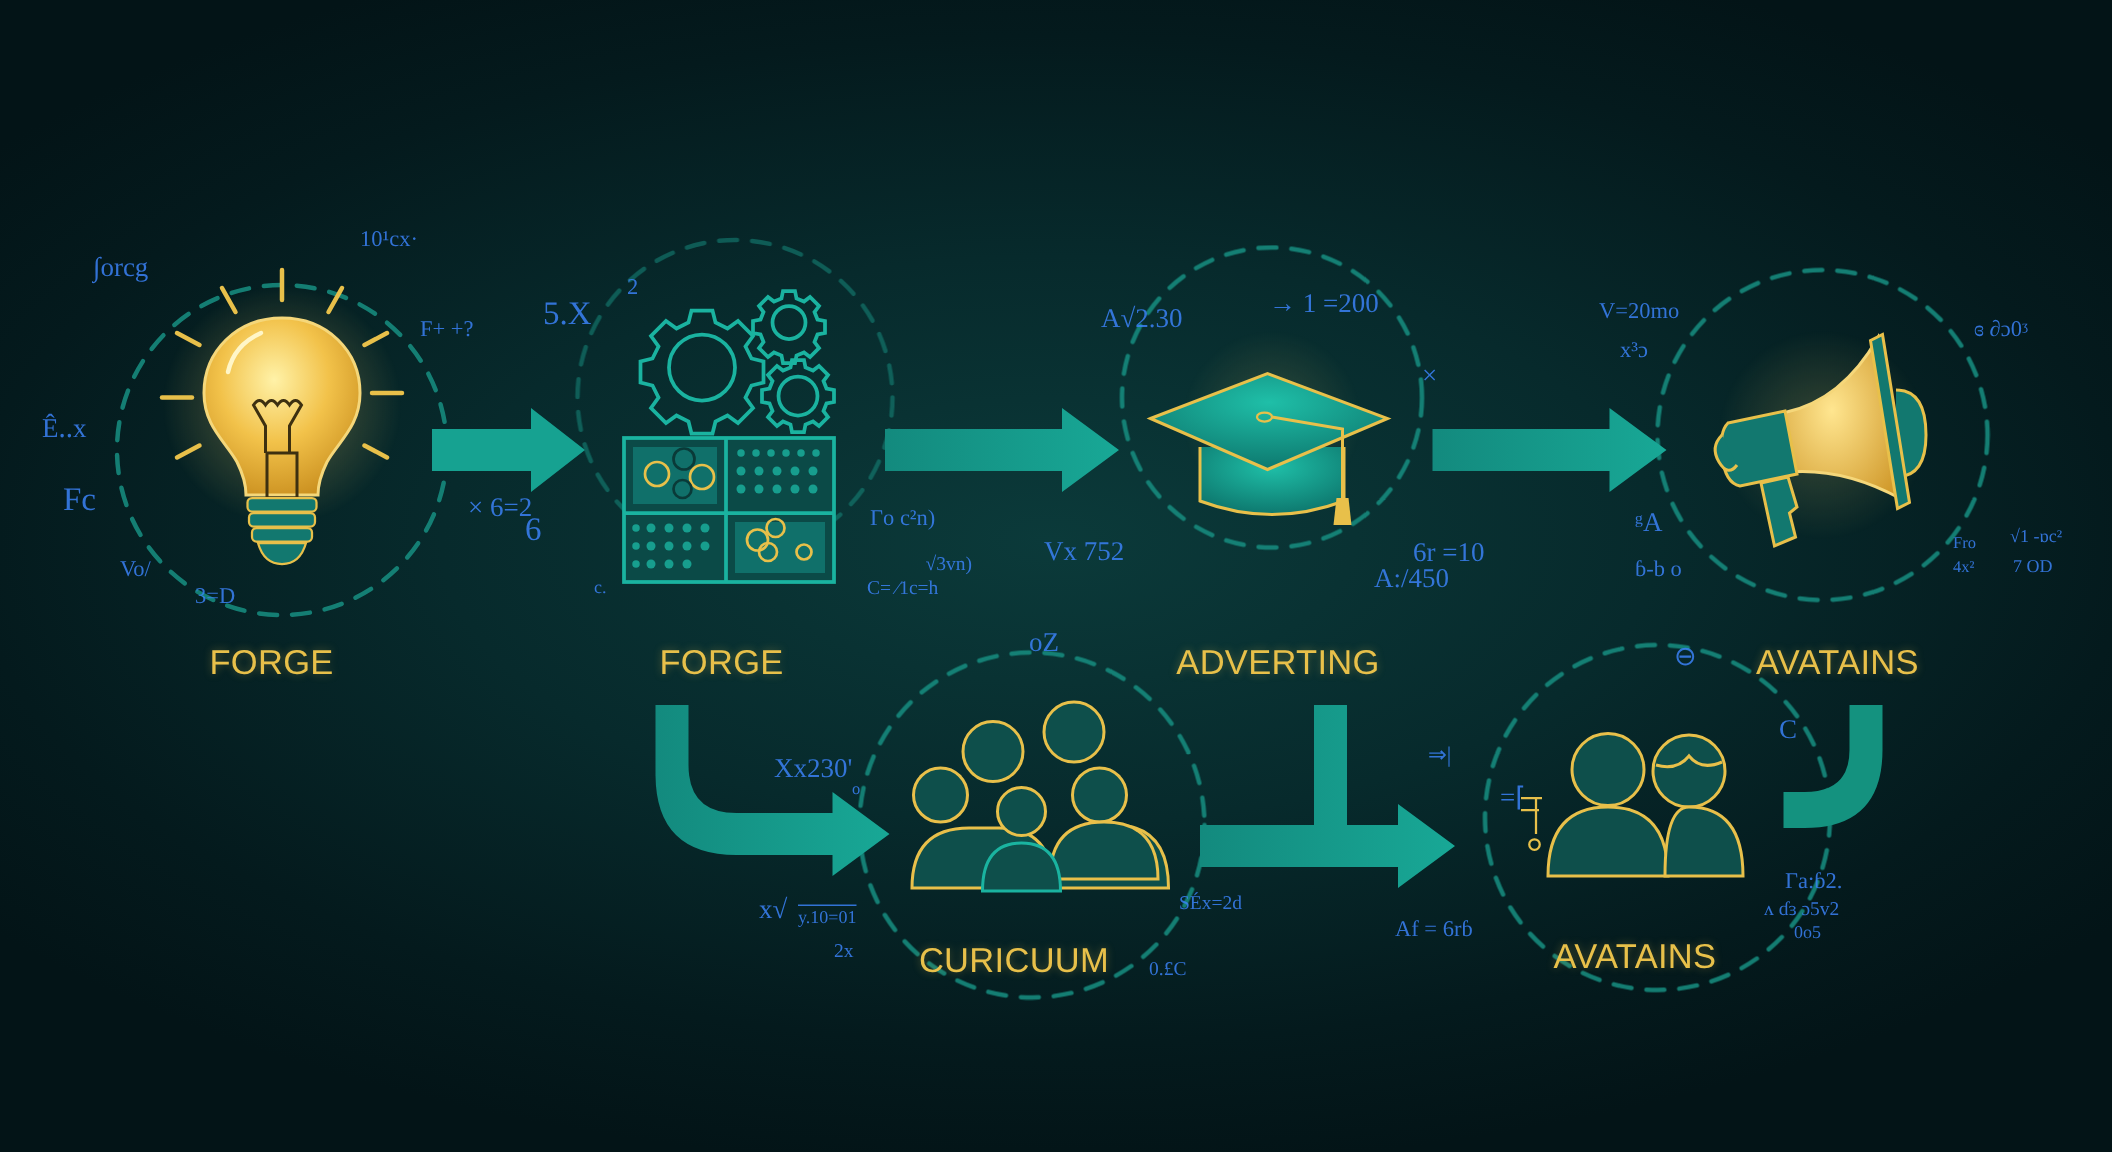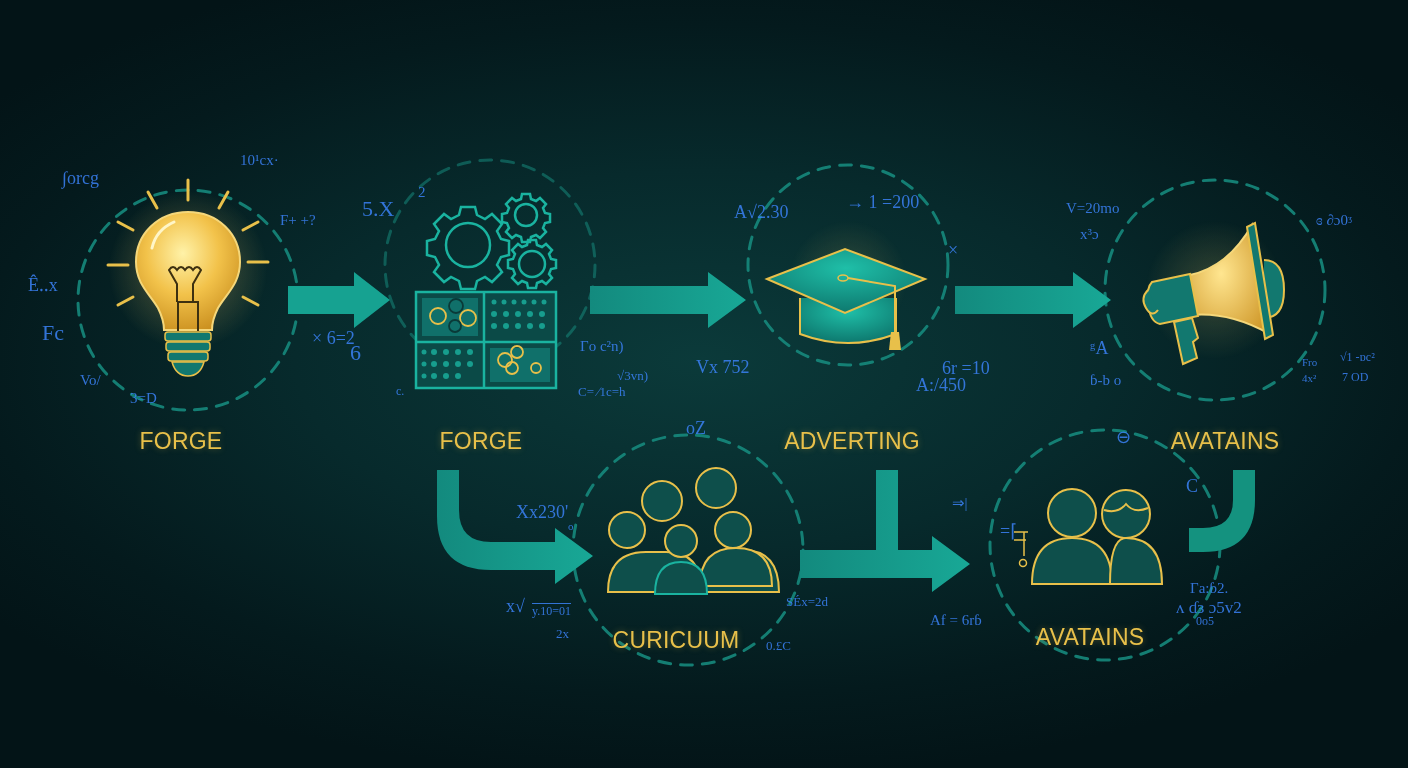--- a/index.html
+++ b/index.html
@@ -251,16 +251,16 @@
   <div class="eq" style="left:556px;top:626px;font-size:13px;">2x</div>
   <div class="eq" style="left:786px;top:594px;font-size:13px;">SÉx=2d</div>
   <div class="eq" style="left:766px;top:638px;font-size:13px;">0.£C</div>
   <div class="eq md" style="left:686px;top:418px;">oZ</div>
 
   <div class="eq" style="left:952px;top:494px;">⇒|</div>
   <div class="eq md" style="left:1000px;top:520px;">=⌈</div>
   <div class="eq" style="left:930px;top:612px;">Af = 6rɓ</div>
   <div class="eq md" style="left:1186px;top:476px;">C</div>
   <div class="eq" style="left:1190px;top:580px;">Γa:ɓ2.</div>
-  <div class="eq" style="left:1176px;top:598px;font-size:17px;">ᴧ ɗɜ ɔ5v2</div>
+  <div class="eq" style="left:1176px;top:598px;font-size:13px;">ᴧ ɗɜ ɔ5v2</div>
   <div class="eq" style="left:1196px;top:614px;font-size:12px;">0o5</div>
   <div class="eq md" style="left:1116px;top:426px;">⊖</div>
 </div>
 
 </body></html>

